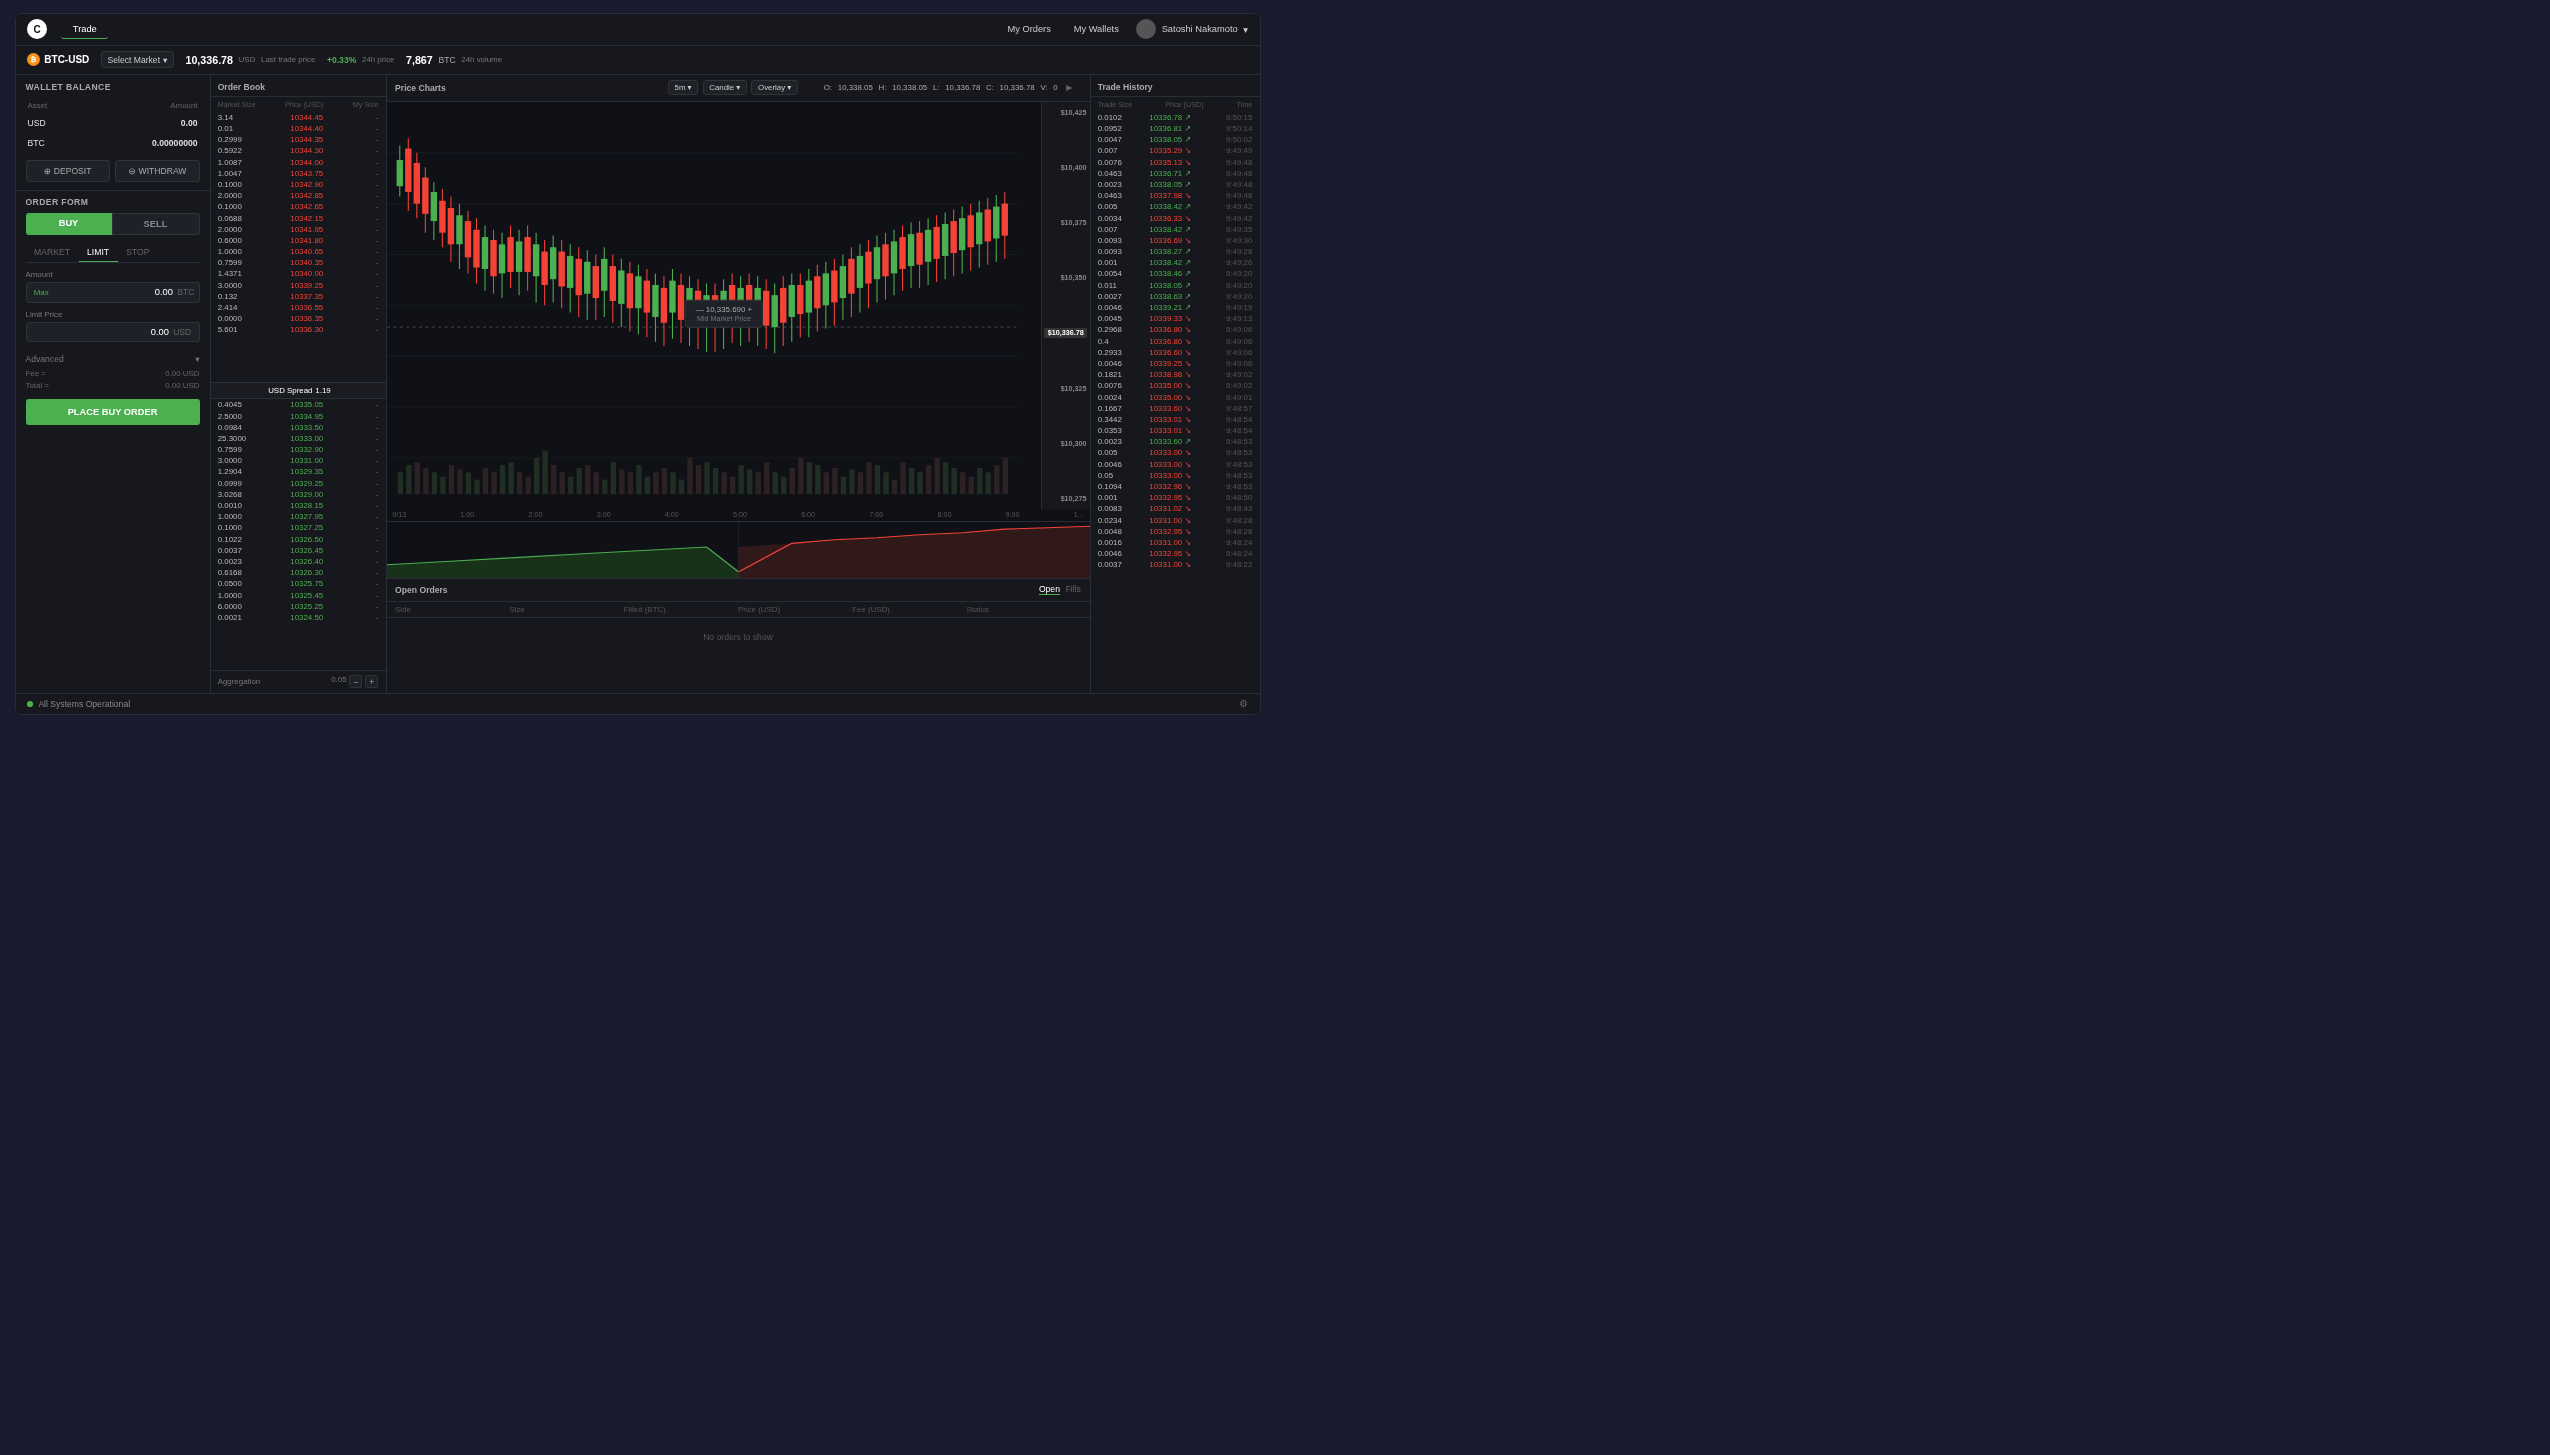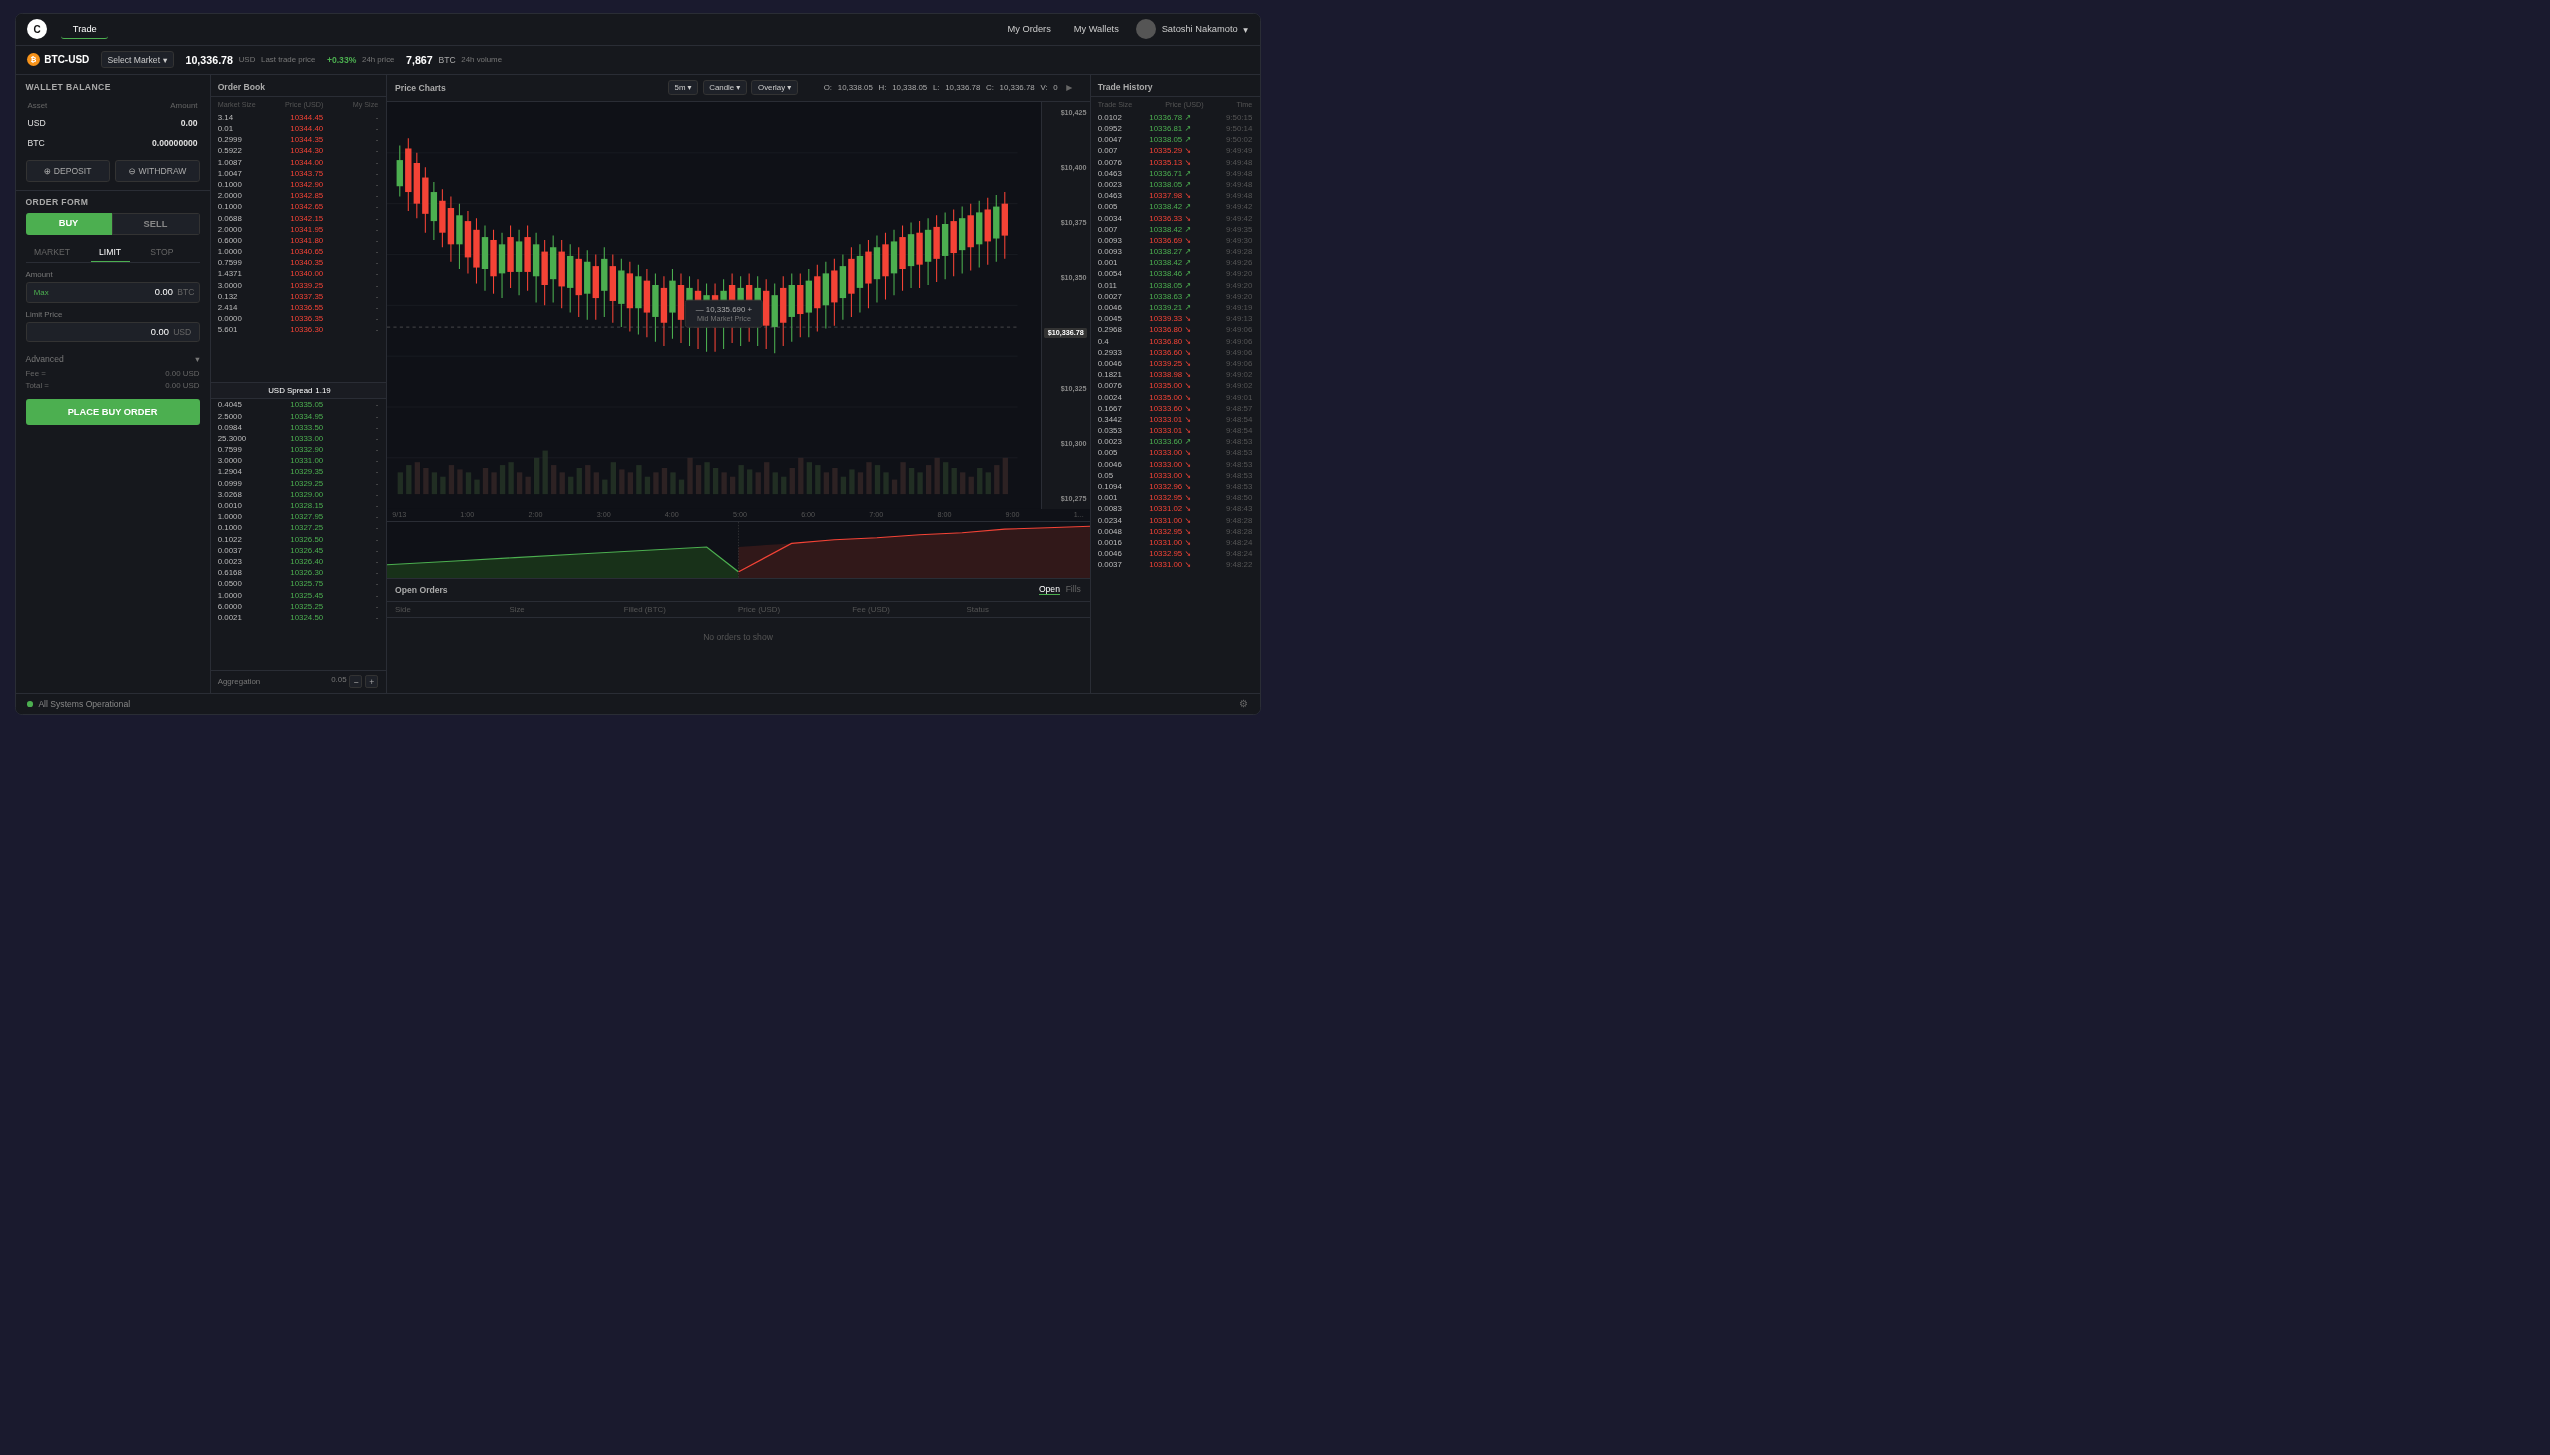--- a/index.html
+++ b/index.html
@@ -163,21 +163,21 @@
     
     .order-form-section { padding: 7.2px 10px; }
     .order-form-section .section-title { padding: 0 0 5.7px; }
     .buy-sell-tabs { display: flex; border-radius: 2.9px; overflow: hidden; margin-bottom: 7.2px; }
     .buy-tab, .sell-tab {
       flex: 1; padding: 5px; text-align: center;
       font-size: 9.3px; font-weight: 600; cursor: pointer;
     }
     .buy-tab { background: #4caf50; color: #fff; }
     .sell-tab { background: #1e2128; color: #888; border: 0.7px solid #333; }
-    .order-type-tabs { display: flex; gap: 12px; margin-bottom: 7.2px; border-bottom: 0.7px solid #2a2d35; }
+    .order-type-tabs { display: flex; gap: 0; margin-bottom: 7.2px; border-bottom: 0.7px solid #2a2d35; }
     .order-type-tab {
       padding: 4.3px 8.6px; font-size: 8.6px; color: #666; cursor: pointer;
     }
     .order-type-tab.active { color: #fff; border-bottom: 1.4px solid #4caf50; }
     .form-group { margin-bottom: 7.2px; }
     .form-label { font-size: 7.9px; color: #777; margin-bottom: 2.9px; }
     .form-input-row {
       display: flex; align-items: center;
       background: #1e2128; border: 0.7px solid #333; border-radius: 2.9px;
       padding: 4.3px 7.2px;

